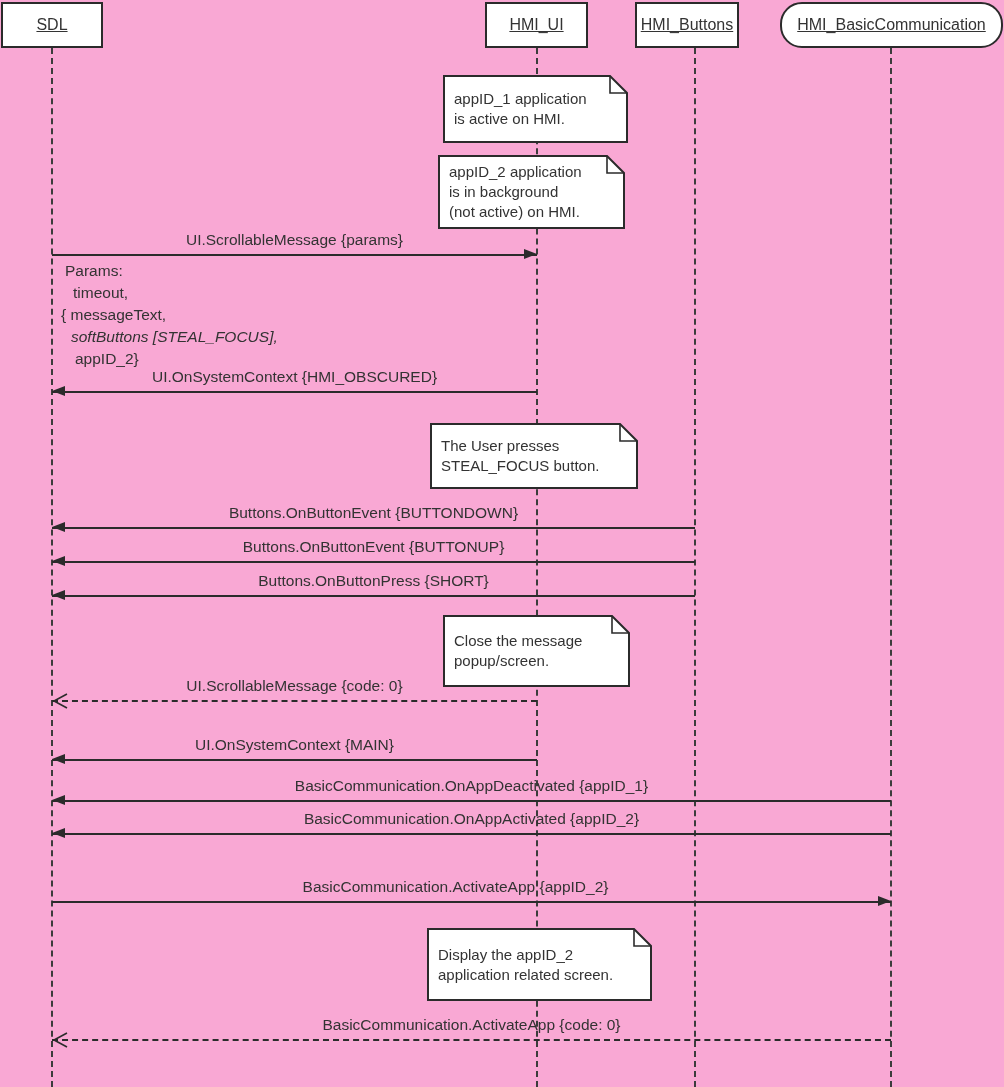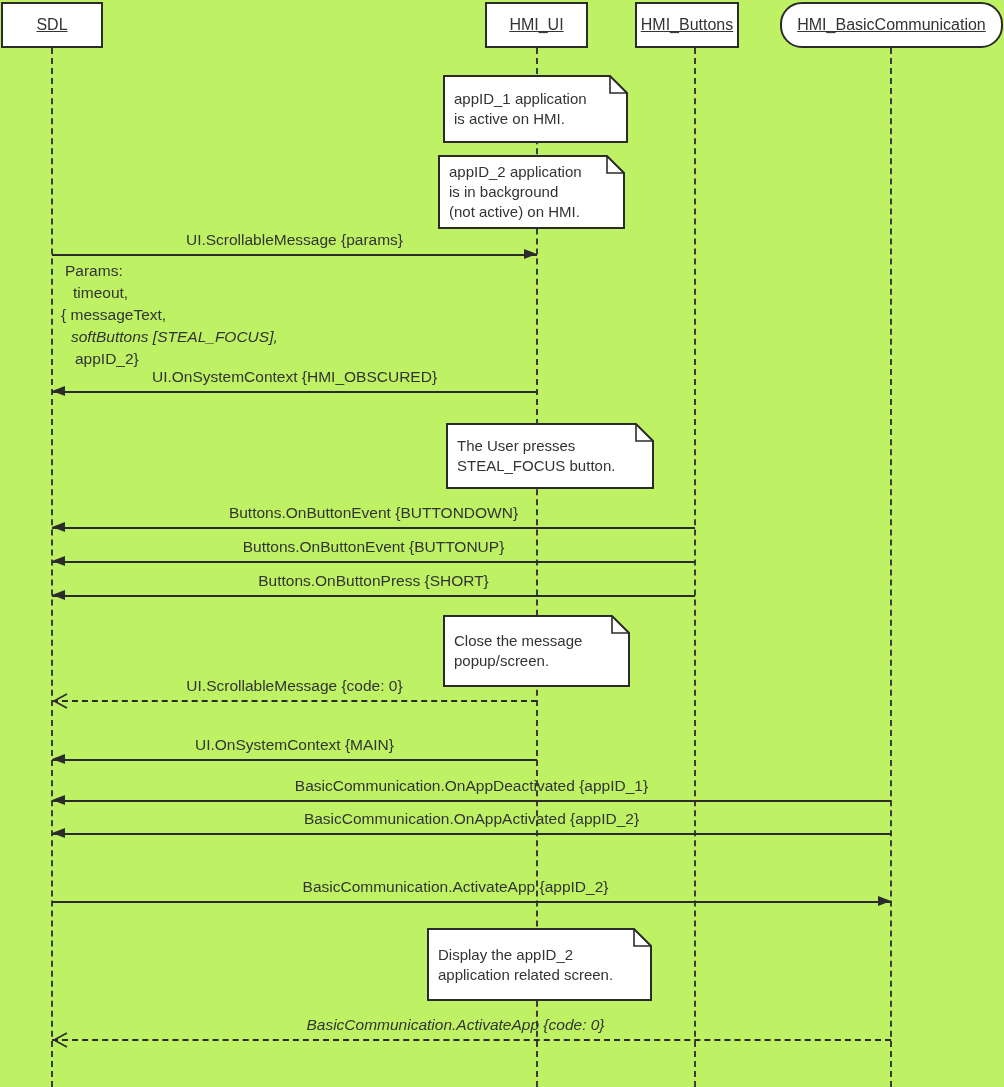--- a/index.html
+++ b/index.html
@@ -1,17 +1,17 @@
 <!DOCTYPE html>
 <html><head>
 <meta charset="utf-8">
 <style>
   html,body{margin:0;padding:0;background:#ffffff;}
   body{width:1004px;height:1087px;font-family:"Liberation Sans","DejaVu Sans",sans-serif;}
-  #diagram{position:relative;width:1004px;height:1087px;overflow:hidden;background:#bef264;color:#333333;}
+  #diagram{position:relative;width:1004px;height:1087px;overflow:hidden;background:#f9a8d4;color:#333333;}
   .lifeline-line{position:absolute;width:0;border-left:2px dashed #3c3c3c;}
   .head-box{position:absolute;box-sizing:border-box;height:46px;border:2px solid #2b2b2b;background:#ffffff;
             display:flex;align-items:center;justify-content:center;}
   .head-label{font-size:16px;color:#333333;text-decoration:underline;white-space:nowrap;}
   .msg-line{position:absolute;height:0;border-top:2px solid #2b2b2b;}
   .msg-line.dashed{border-top-style:dashed;}
   .msg-label{position:absolute;height:20px;text-align:center;font-size:15.5px;color:#333333;white-space:nowrap;}
   .arrow-filled-left{position:absolute;width:0;height:0;border-top:5.5px solid transparent;
             border-bottom:5.5px solid transparent;border-right:13px solid #2b2b2b;}
   .arrow-filled-right{position:absolute;width:0;height:0;border-top:5.5px solid transparent;
@@ -70,21 +70,21 @@
     <div class="msg-line" style="left: 52px; top: 800px; width: 839px;"></div>
     <div class="msg-label" style="left: 52px; top: 777px; width: 839px;">BasicCommunication.OnAppDeactivated {appID_1}</div>
     <div class="arrow-filled-left" style="left: 52px; top: 794.5px;"></div>
     <div class="msg-line" style="left: 52px; top: 833px; width: 839px;"></div>
     <div class="msg-label" style="left: 52px; top: 810px; width: 839px;">BasicCommunication.OnAppActivated {appID_2}</div>
     <div class="arrow-filled-left" style="left: 52px; top: 827.5px;"></div>
     <div class="msg-line" style="left: 52px; top: 901px; width: 839px;"></div>
     <div class="msg-label" style="left: 36px; top: 878px; width: 839px;">BasicCommunication.ActivateApp {appID_2}</div>
     <div class="arrow-filled-right" style="left: 878px; top: 895.5px;"></div>
     <div class="msg-line dashed" style="left: 52px; top: 1039px; width: 839px;"></div>
-    <div class="msg-label" style="left: 36px; top: 1016px; width: 839px; font-style: italic;">BasicCommunication.ActivateApp {code: 0}</div>
+    <div class="msg-label" style="left: 52px; top: 1016px; width: 839px;">BasicCommunication.ActivateApp {code: 0}</div>
     <div class="arrow-open" style="left: 52px; top: 1031px;"><svg width="16" height="18" viewBox="0 0 16 18">
         <polyline points="15,2 2,9 15,16" fill="none" stroke="#2b2b2b" stroke-width="1.6"></polyline>
       </svg></div>
     <div class="note" style="left: 443px; top: 75px; width: 185px; height: 68px;">
       <div>
         <svg width="185" height="68" viewBox="0 0 185 68">
           <path d="M1 1 H 167 L 184 18 V 67 H 1 Z" fill="#ffffff" stroke="#2b2b2b" stroke-width="2"></path>
           <path d="M167 1 V 18 H 184" fill="none" stroke="#2b2b2b" stroke-width="1.6"></path>
         </svg>
       </div>
@@ -95,21 +95,21 @@
       <div>
         <svg width="187" height="74" viewBox="0 0 187 74">
           <path d="M1 1 H 169 L 186 18 V 73 H 1 Z" fill="#ffffff" stroke="#2b2b2b" stroke-width="2"></path>
           <path d="M169 1 V 18 H 186" fill="none" stroke="#2b2b2b" stroke-width="1.6"></path>
         </svg>
       </div>
       <div class="note-text">appID_2 application
 is in background
 (not active) on HMI.</div>
     </div>
-    <div class="note" style="left: 430px; top: 423px; width: 208px; height: 66px; margin-left: 16px;">
+    <div class="note" style="left: 430px; top: 423px; width: 208px; height: 66px;">
       <div>
         <svg width="208" height="66" viewBox="0 0 208 66">
           <path d="M1 1 H 190 L 207 18 V 65 H 1 Z" fill="#ffffff" stroke="#2b2b2b" stroke-width="2"></path>
           <path d="M190 1 V 18 H 207" fill="none" stroke="#2b2b2b" stroke-width="1.6"></path>
         </svg>
       </div>
       <div class="note-text">The User presses
 STEAL_FOCUS button.</div>
     </div>
     <div class="note" style="left: 443px; top: 615px; width: 187px; height: 72px;">

